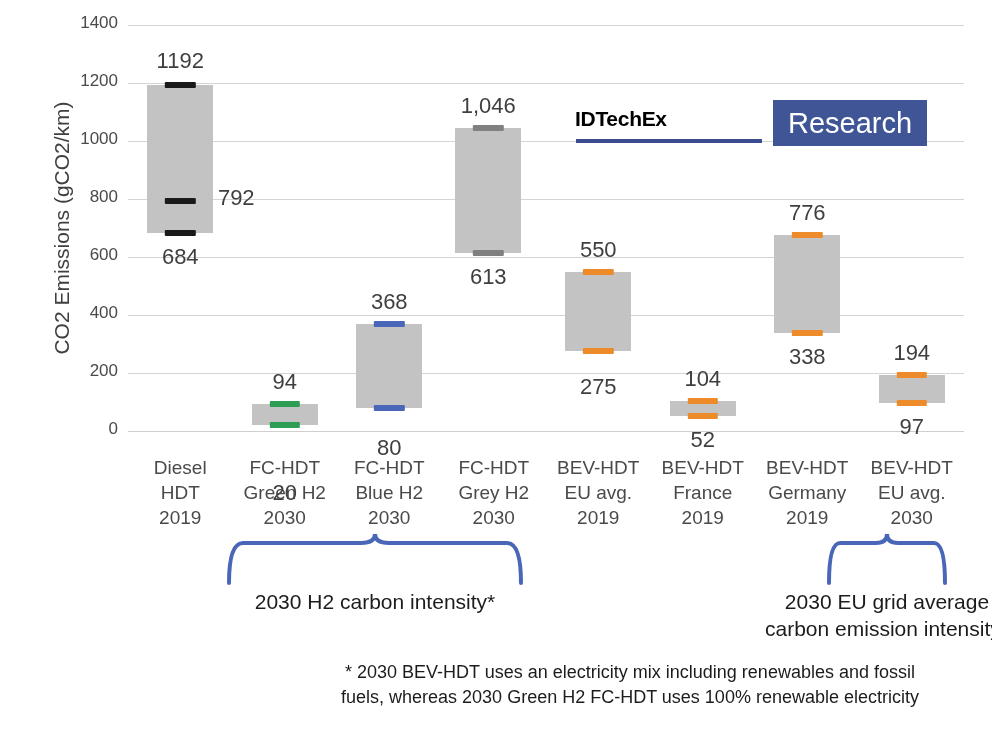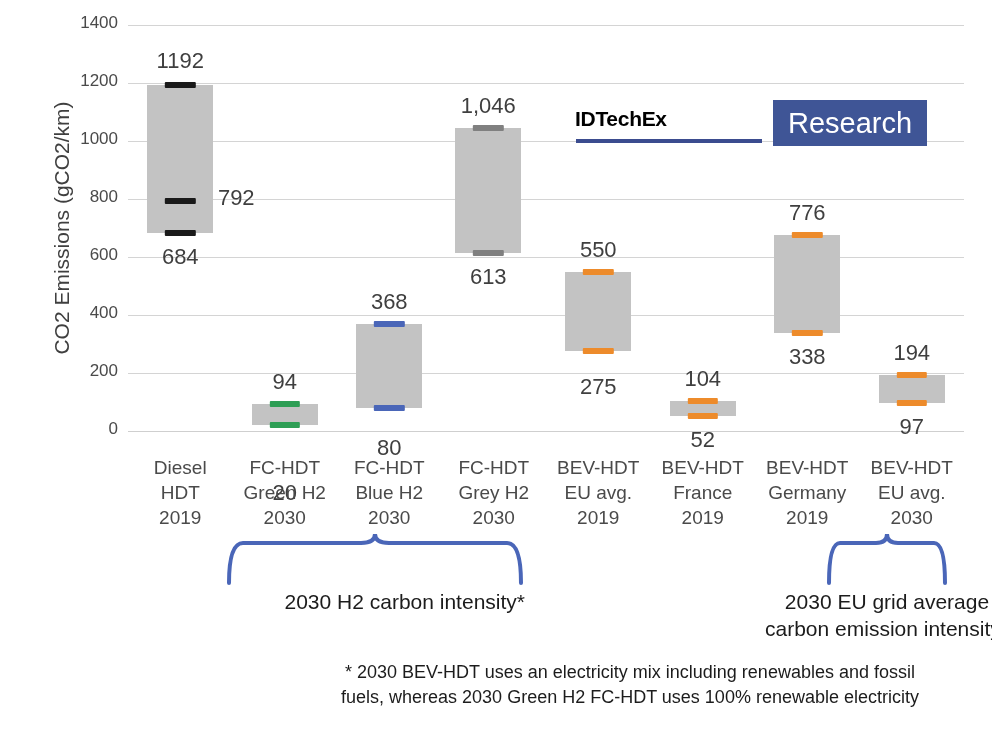--- a/index.html
+++ b/index.html
@@ -114,21 +114,21 @@
     text-align: center;
     font-size: 19px;
     color: #4a4a4a;
     line-height: 25px;
   }
 
   
   .brace-svg { position: absolute; }
   .brace-caption {
     position: absolute;
-    text-align: right;
+    text-align: center;
     font-size: 21px;
     color: #1c1c1c;
     line-height: 27px;
   }
 
   
   #logo {
     position: absolute;
     left: 575px;
     top: 100px;

